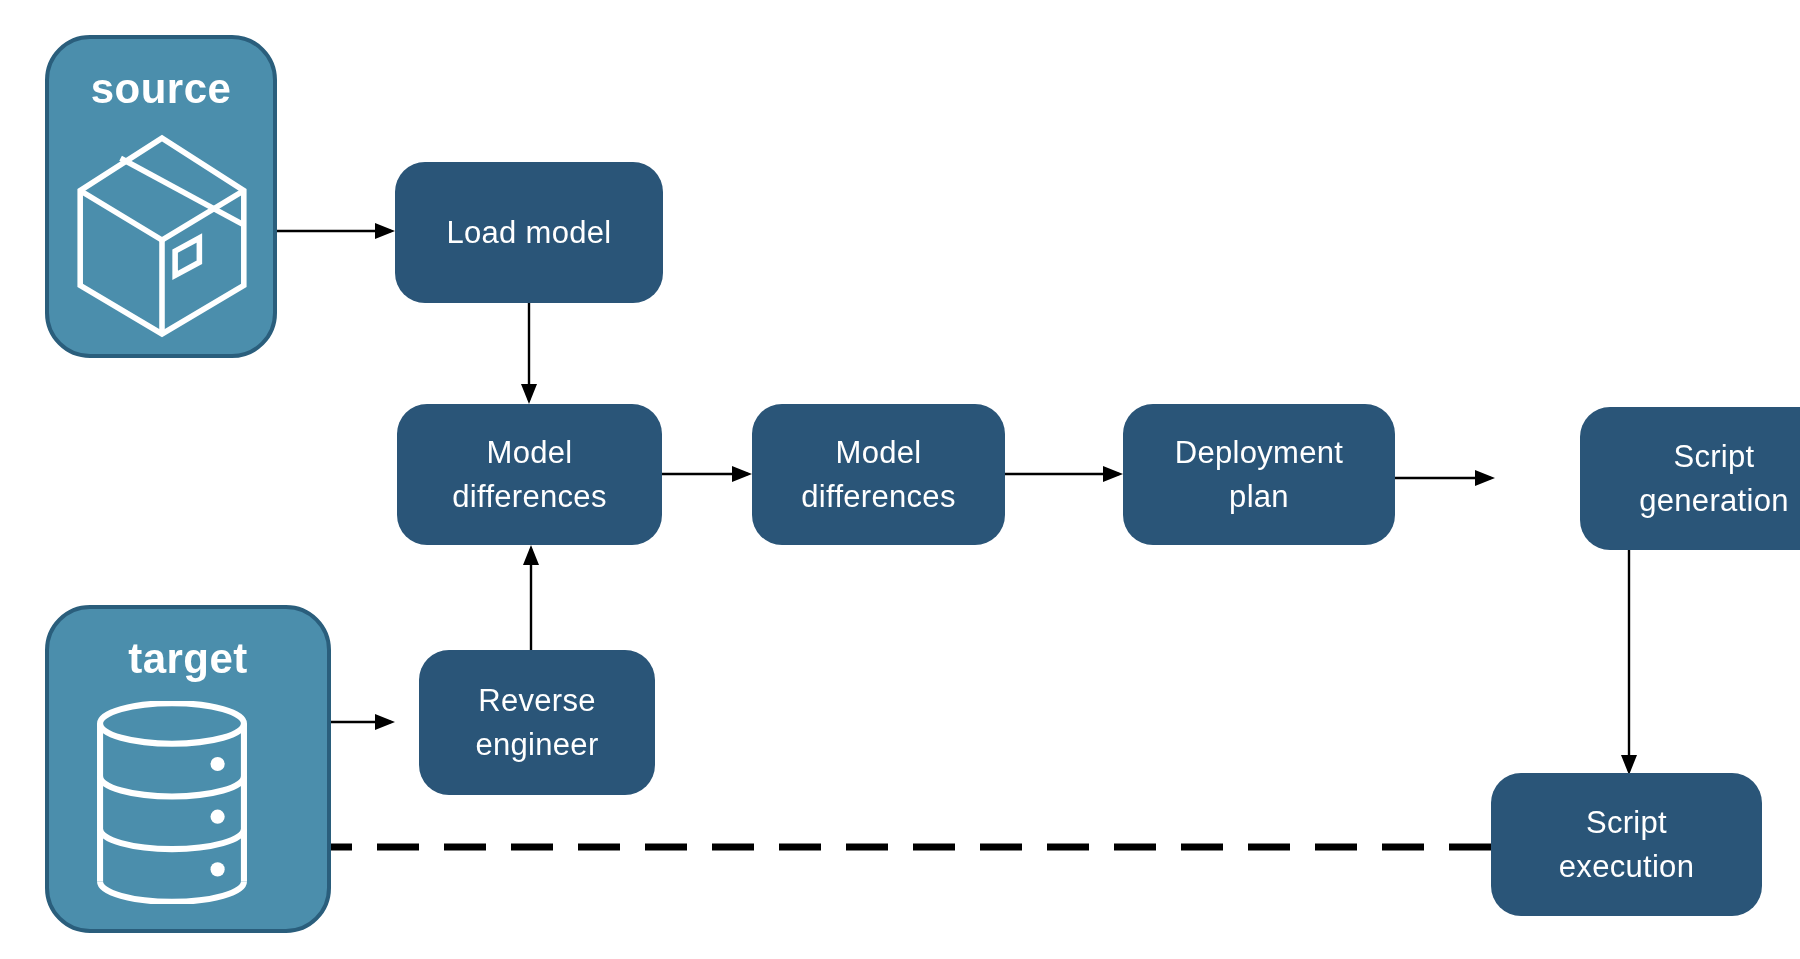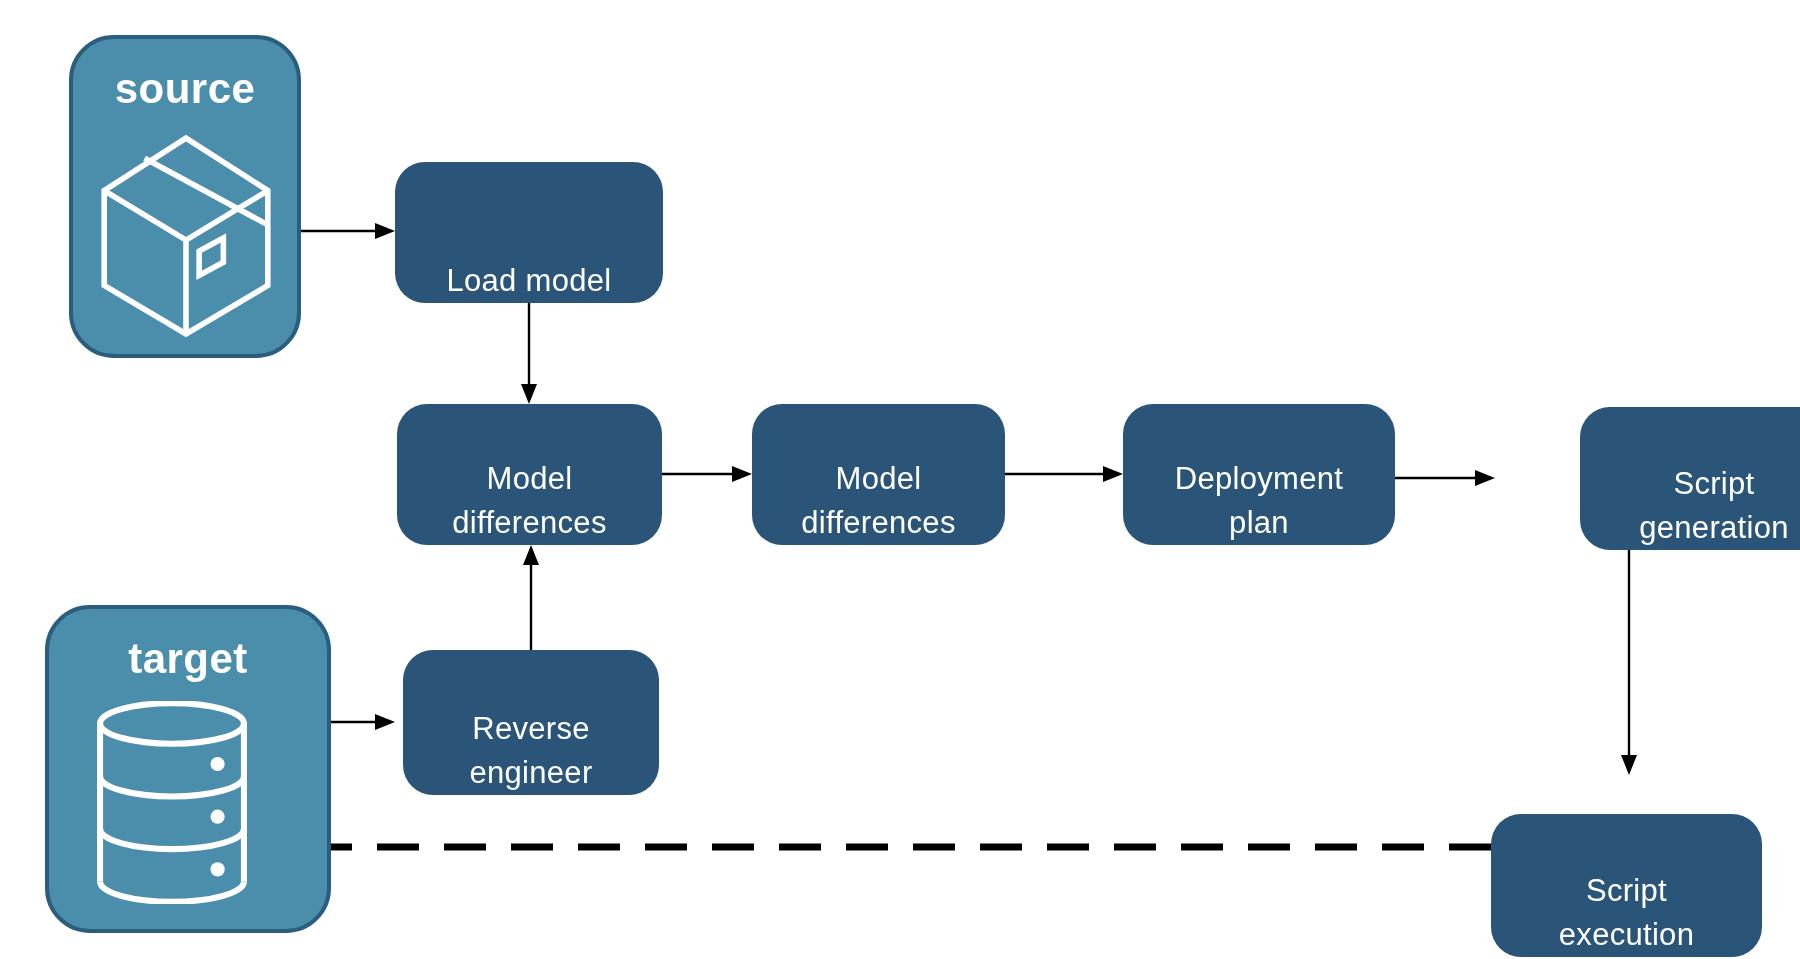--- a/index.html
+++ b/index.html
@@ -7,37 +7,37 @@
     position:relative;width:1800px;height:959px;background:#ffffff;
     font-family:"Liberation Sans",sans-serif;overflow:hidden;
   }
   
   svg.edges{position:absolute;left:0;top:0;width:1800px;height:959px;}
   .edge{stroke:#000000;stroke-width:2.4;fill:none;}
   .edge.dashed{stroke-width:7;stroke-dasharray:42 25;}
   
   .node{
     position:absolute;background:#2A5578;border-radius:30px;
-    display:flex;align-items:flex-end;justify-content:center;text-align:center;
+    display:flex;align-items:center;justify-content:center;text-align:center;
     color:#FFFFFF;font-size:31px;line-height:44px;letter-spacing:.3px;
     padding:0 28px;box-sizing:border-box;
   }
   .n-load{left:395px;top:162px;width:268px;height:141px;}
   .n-comp{left:397px;top:404px;width:265px;height:141px;}
   .n-diff{left:752px;top:404px;width:253px;height:141px;}
   .n-depl{left:1123px;top:404px;width:272px;height:141px;}
   .n-sgen{left:1580px;top:407px;width:268px;height:143px;}
-  .n-reve{left:403px;top:650px;width:256px;height:145px;}
-  .n-sexe{left:1491px;top:814px;width:271px;height:143px;}
+  .n-reve{left:419px;top:650px;width:236px;height:145px;}
+  .n-sexe{left:1491px;top:773px;width:271px;height:143px;}
   
   .endpoint{
     position:absolute;background:#4B8EAC;border:4px solid #2A5E7C;
     border-radius:45px;box-sizing:border-box;color:#FFFFFF;
   }
-  .ep-source{left:45px;top:35px;width:232px;height:323px;margin-left:24px;}
+  .ep-source{left:45px;top:35px;width:232px;height:323px;}
   .ep-target{left:45px;top:605px;width:286px;height:328px;}
   .endpoint-label{
     position:absolute;left:0;top:26px;width:100%;text-align:center;
     font-size:42px;font-weight:bold;letter-spacing:.5px;
   }
   .endpoint svg{position:absolute;}
   .ep-source svg{left:27px;top:95px;}
   .ep-target svg{left:47px;top:92px;}
   .icon-line{fill:none;stroke:#FFFFFF;}
 </style>

